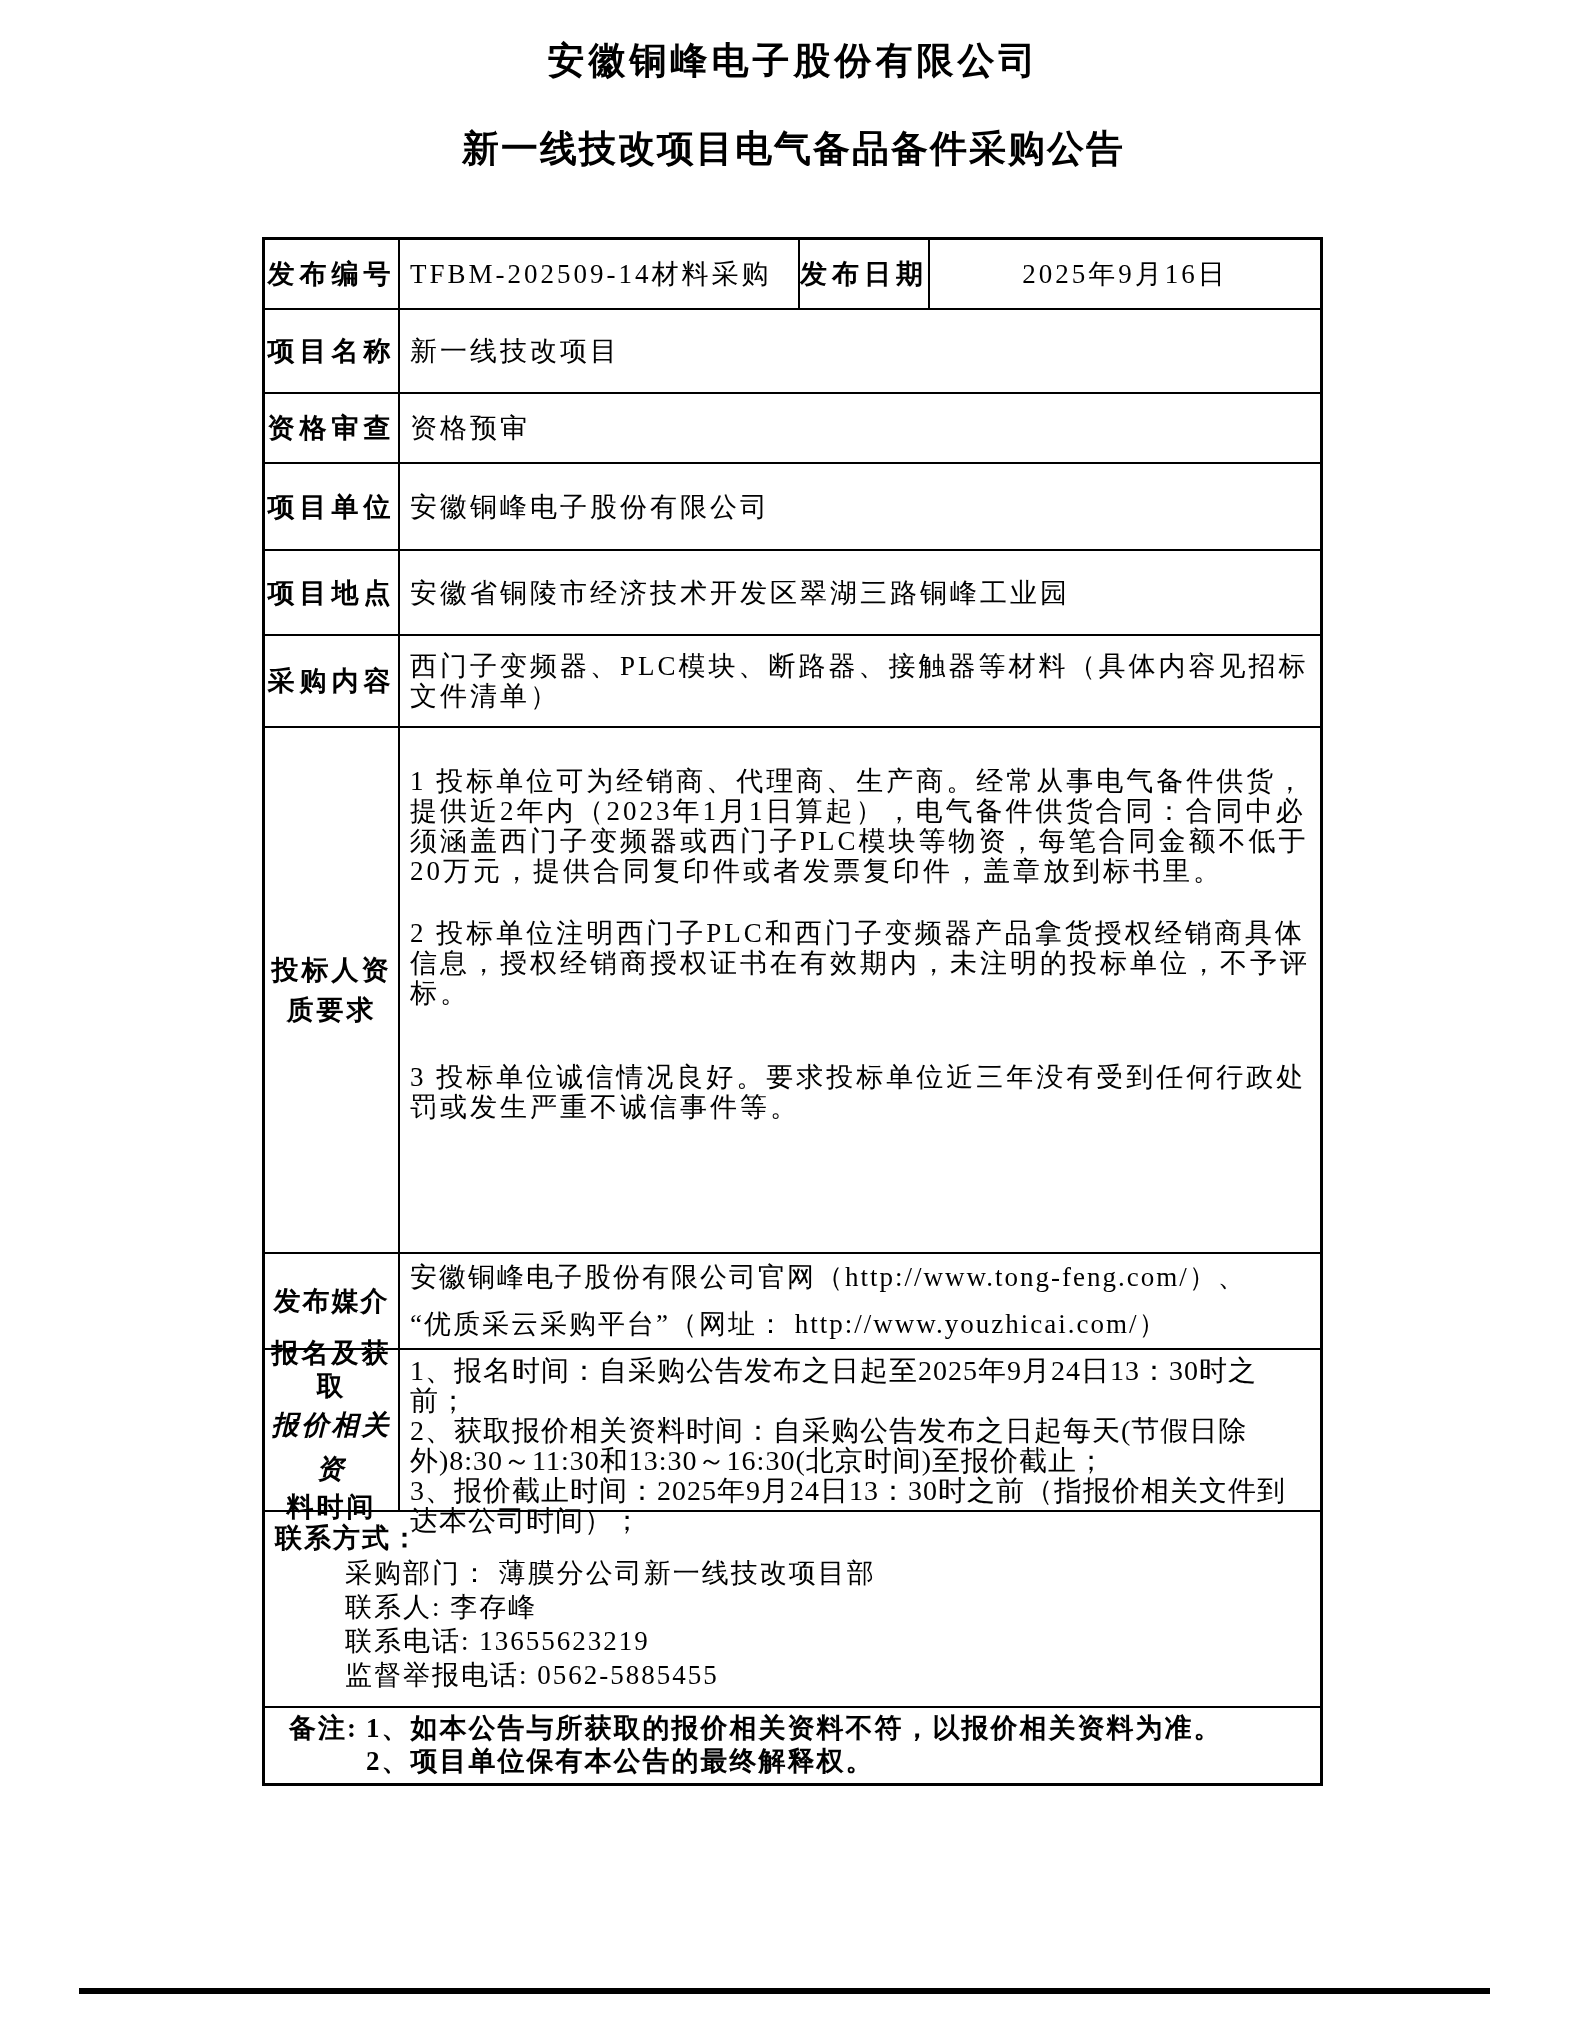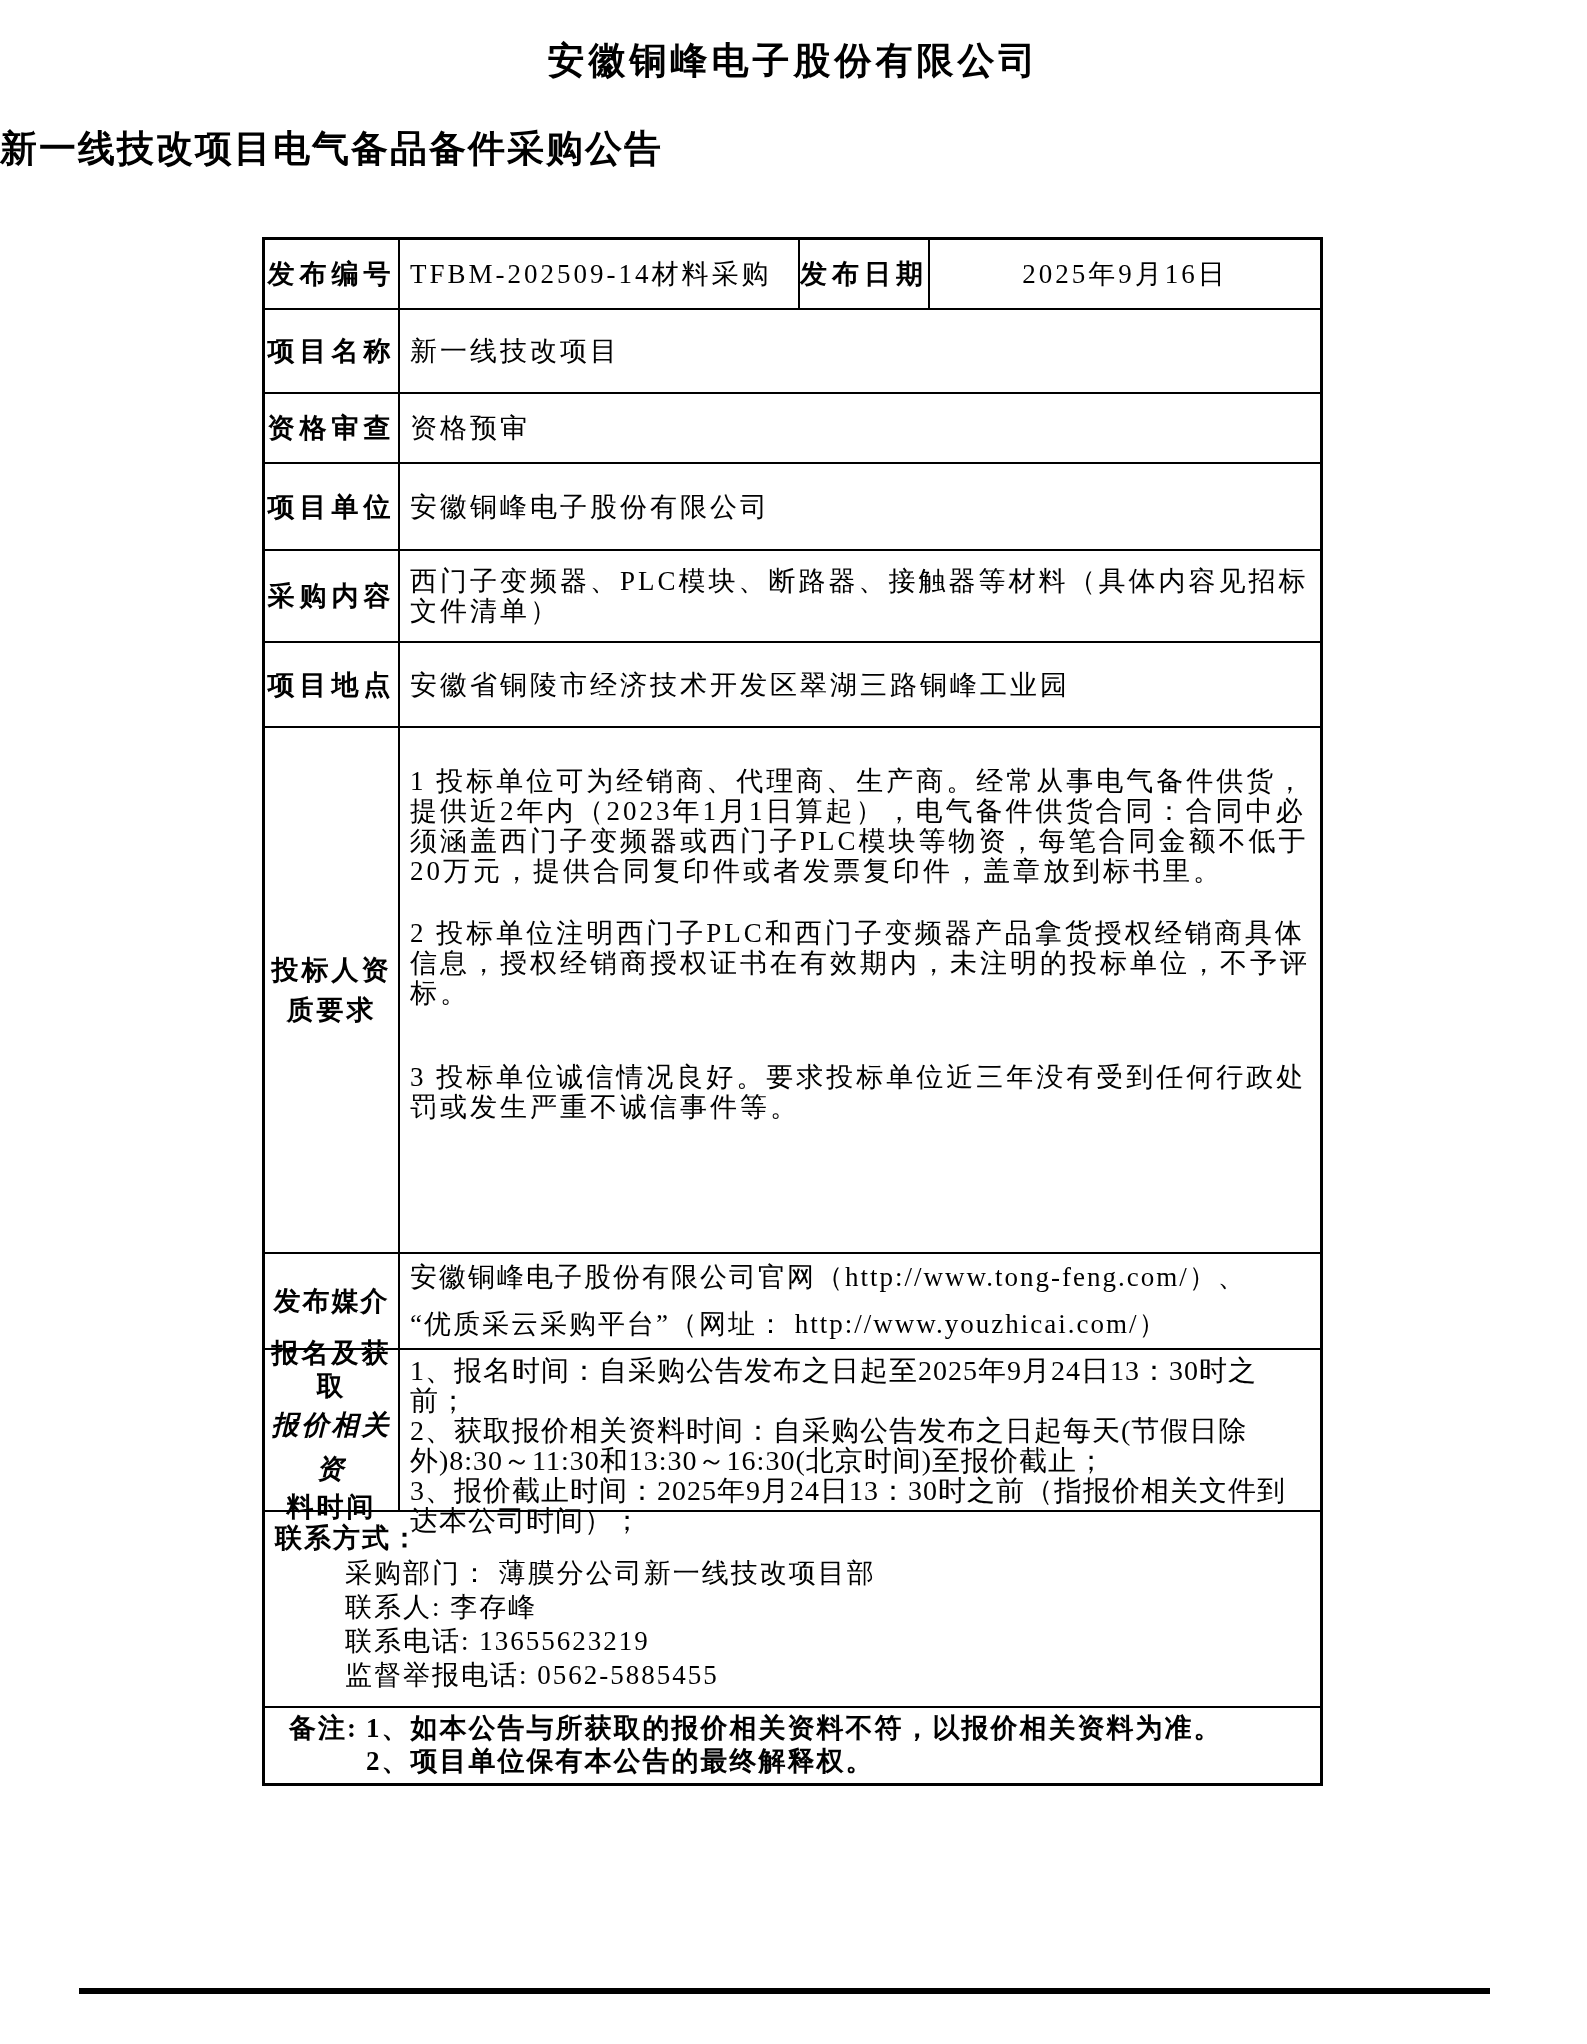--- a/index.html
+++ b/index.html
@@ -11,21 +11,21 @@
     color: #000;
   }
   .doc-title {
     position: absolute; top: 36px; left: 0; width: 1587px;
     text-align: center; font-size: 37px; font-weight: bold;
     font-family: "Liberation Sans", sans-serif;
     letter-spacing: 4px;
   }
   .doc-subtitle {
     position: absolute; top: 124px; left: 0; width: 1587px;
-    text-align: left; font-size: 37px; font-weight: bold;
+    text-align: center; font-size: 37px; font-weight: bold;
     font-family: "Liberation Sans", sans-serif;
     letter-spacing: 2px;
   }
   .tbl {
     position: absolute; left: 262px; top: 237px; width: 1061px;
     border: 3px solid #000;
     box-sizing: border-box;
     display: flex; flex-direction: column;
     font-size: 27px;
   }
@@ -89,28 +89,28 @@
   <div class="tr h86">
     <div class="td lab bR">资格审查</div>
     <div class="td val">资格预审</div>
   </div>
 
   <div class="tr h87">
     <div class="td lab bR">项目单位</div>
     <div class="td val">安徽铜峰电子股份有限公司</div>
   </div>
 
+  <div class="tr h85">
+    <div class="td lab bR">项目地点</div>
+    <div class="td val">安徽省铜陵市经济技术开发区翠湖三路铜峰工业园</div>
+  </div>
+
   <div class="tr h92">
     <div class="td lab bR">采购内容</div>
     <div class="td val" style="line-height:30px;">西门子变频器、PLC模块、断路器、接触器等材料（具体内容见招标文件清单）</div>
-  </div>
-
-  <div class="tr h85">
-    <div class="td lab bR">项目地点</div>
-    <div class="td val">安徽省铜陵市经济技术开发区翠湖三路铜峰工业园</div>
   </div>
 
   <div class="tr h526">
     <div class="td lab bR">
       <div class="lab-line">投标人资</div>
       <div class="lab-line">质要求</div>
     </div>
     <div class="td val qual-content">
       <div class="qual-p1">1 投标单位可为经销商、代理商、生产商。经常从事电气备件供货，提供近2年内（2023年1月1日算起），电气备件供货合同：合同中必须涵盖西门子变频器或西门子PLC模块等物资，每笔合同金额不低于20万元，提供合同复印件或者发票复印件，盖章放到标书里。</div>
       <div class="qual-p2">2 投标单位注明西门子PLC和西门子变频器产品拿货授权经销商具体信息，授权经销商授权证书在有效期内，未注明的投标单位，不予评标。</div>

